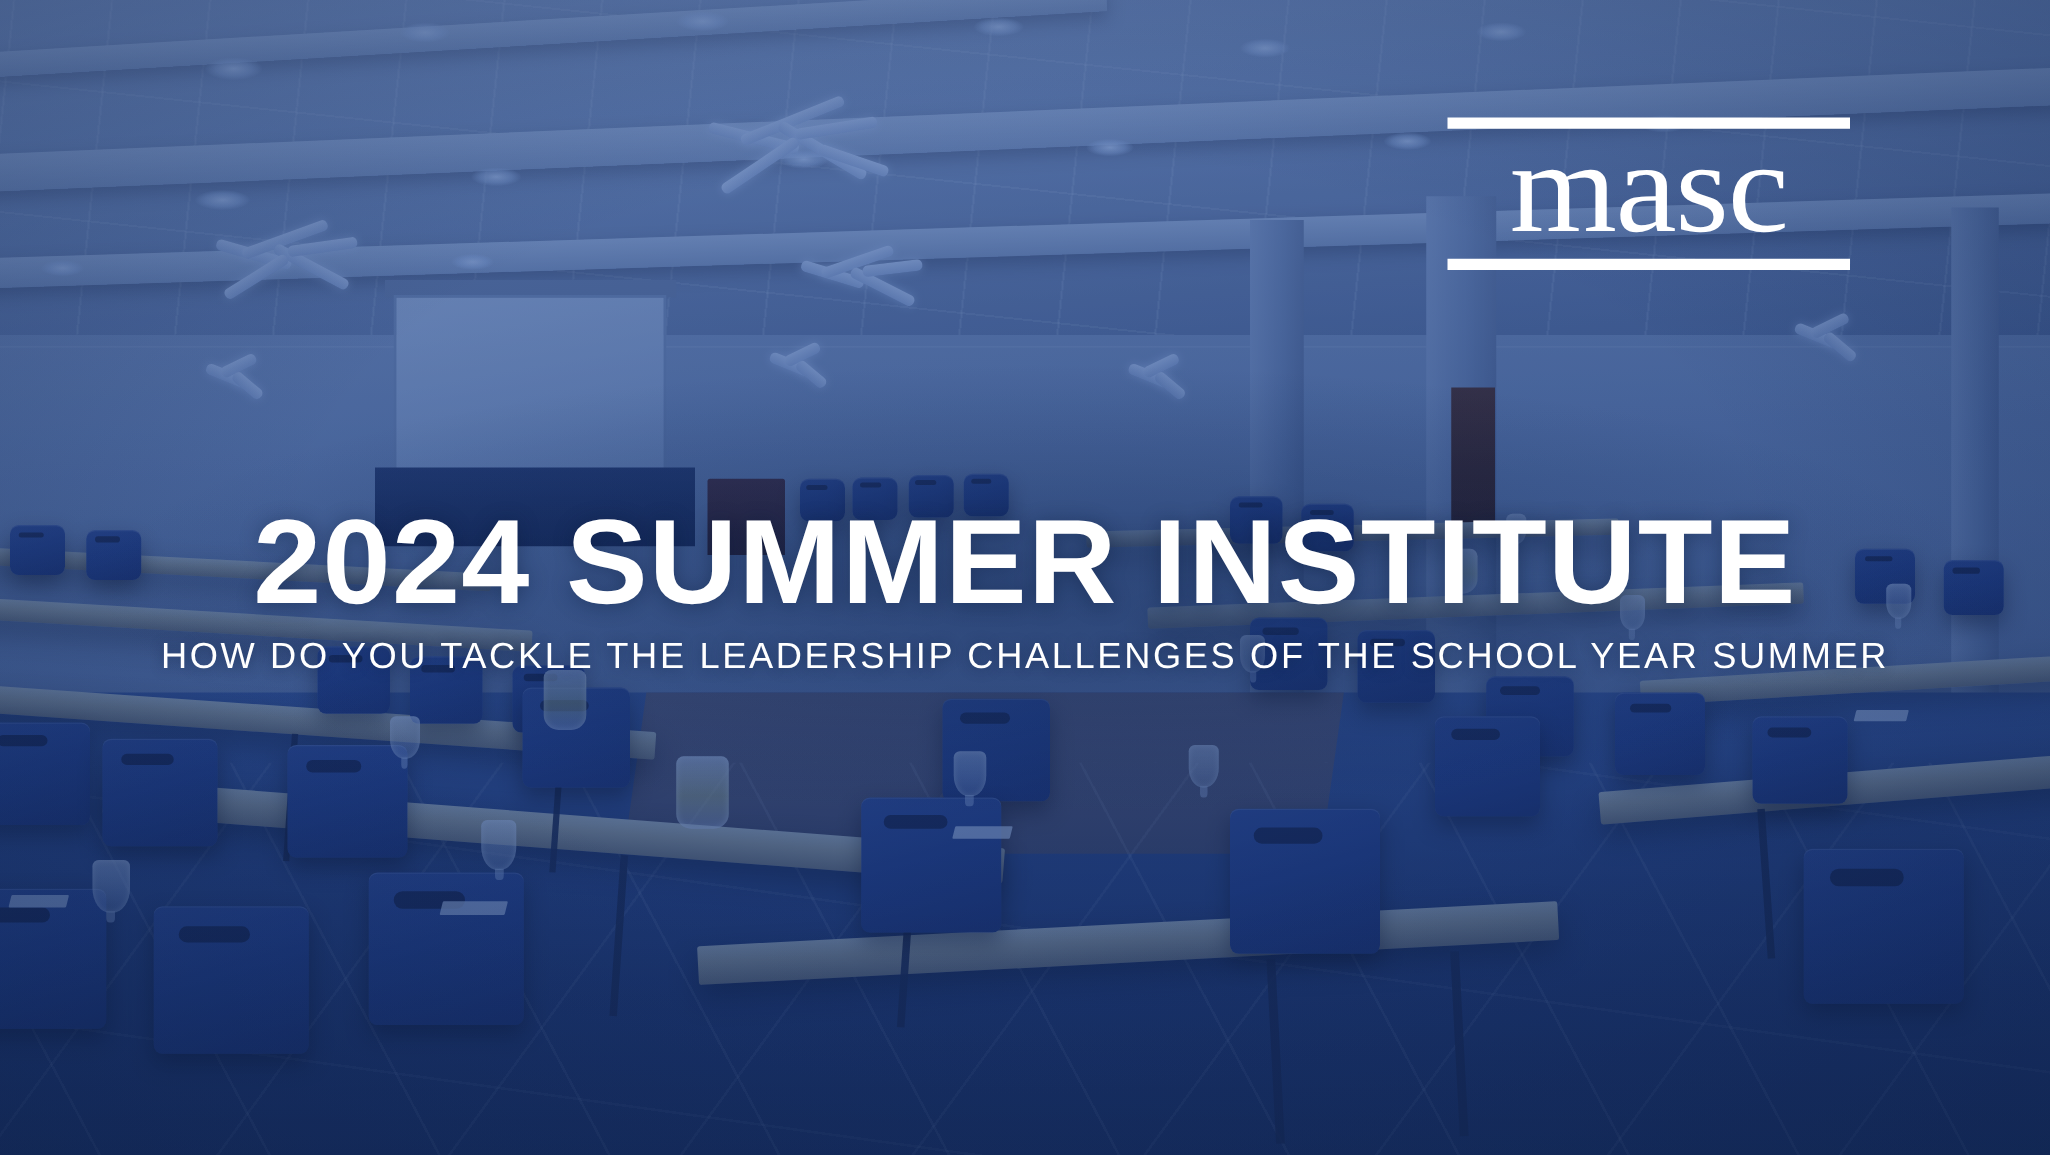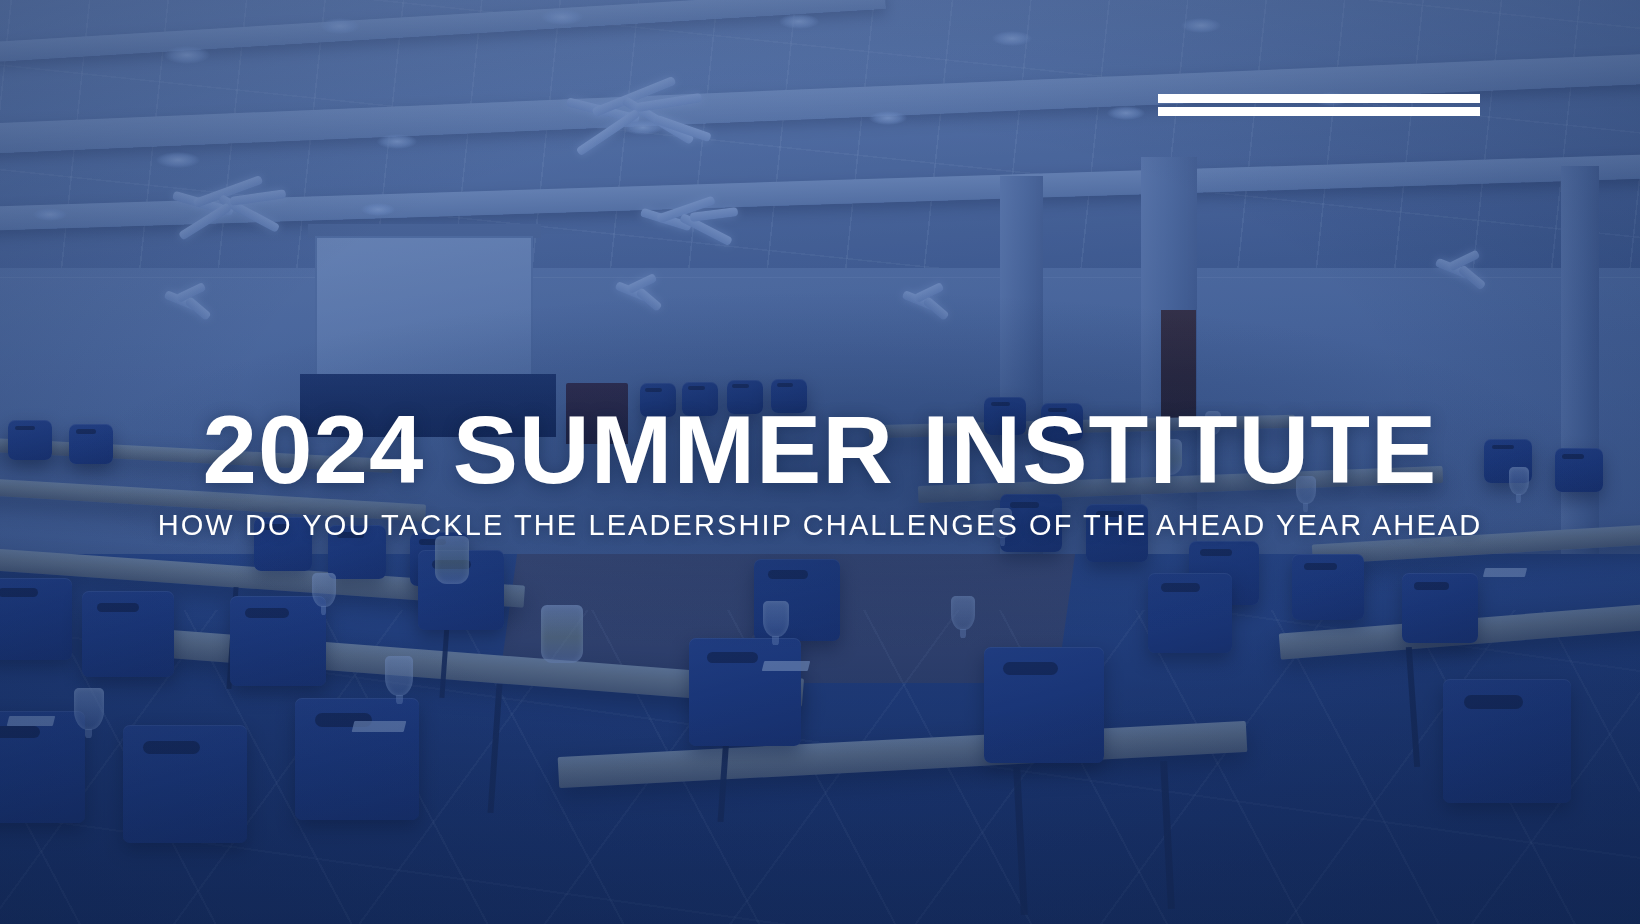--- a/index.html
+++ b/index.html
@@ -408,23 +408,26 @@
     <div class="grade-blue"></div>
     <div class="grade-lift"></div>
     <div class="grade-center"></div>
     <div class="grade-vignette"></div>
   </div>
 
   <div class="content">
 
     <div class="logo">
       <div class="logo-rule top"></div>
+      <div class="logo-word">
+        <span>masc</span>
+      </div>
       <div class="logo-rule bottom"></div>
     </div>
 
     <div class="headline">
       <div class="title">2024 SUMMER INSTITUTE</div>
-      <div class="subtitle">HOW DO YOU TACKLE THE LEADERSHIP CHALLENGES OF THE AHEAD YEAR AHEAD</div>
+      <div class="subtitle">HOW DO YOU TACKLE THE LEADERSHIP CHALLENGES OF THE SCHOOL YEAR SUMMER</div>
     </div>
 
   </div>
 
 </div>
 
 </body></html>

